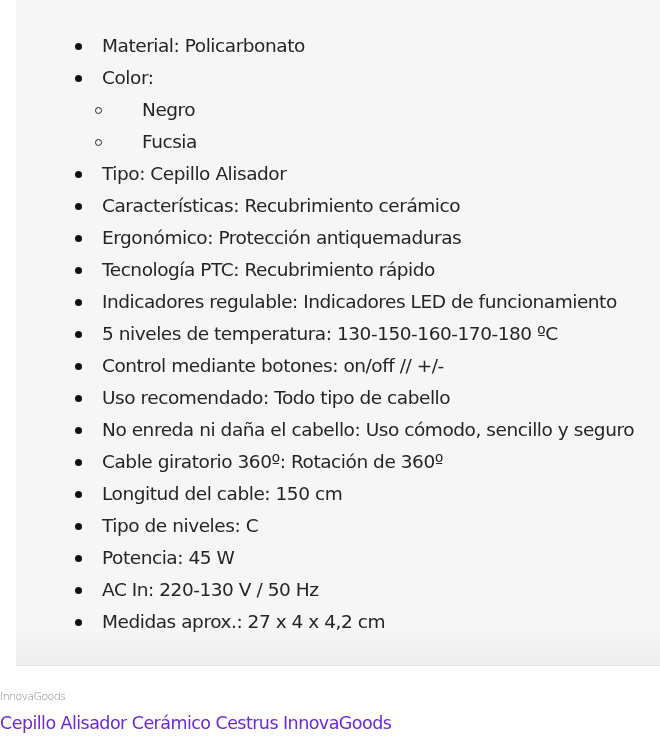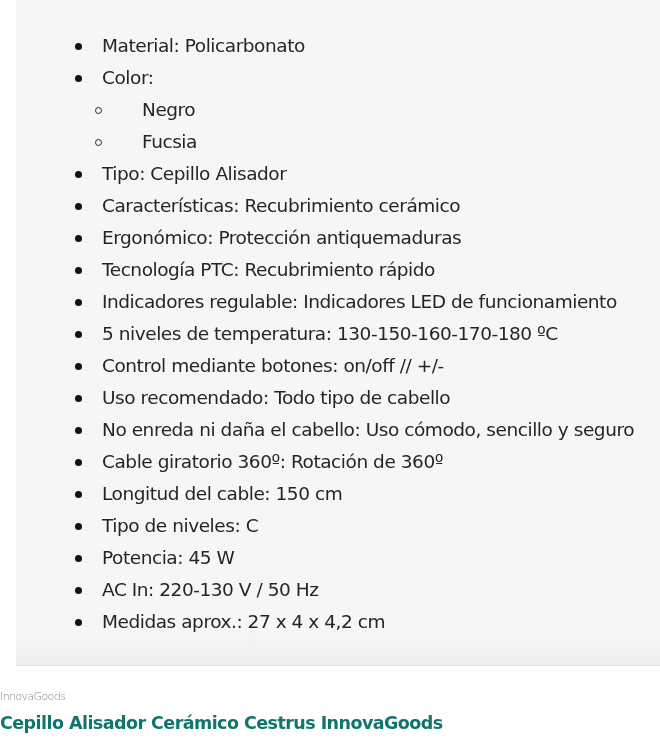--- a/index.html
+++ b/index.html
@@ -75,22 +75,22 @@
       font-size: 11px;
       letter-spacing: -0.6px;
       color: #8a8a8a;
       font-weight: 300;
       height: 26px;
       line-height: 26px;
     }
     .product-name {
       font-size: 17.5px;
       letter-spacing: -0.55px;
-      color: #0f766e;
-      font-weight: 700;
+      color: #6d28d9;
+      font-weight: 400;
       height: 26px;
       line-height: 26px;
     }
   </style>
 </head>
 <body>
 
 <div class="desc-panel">
   <ul class="spec-list">
     <li>

